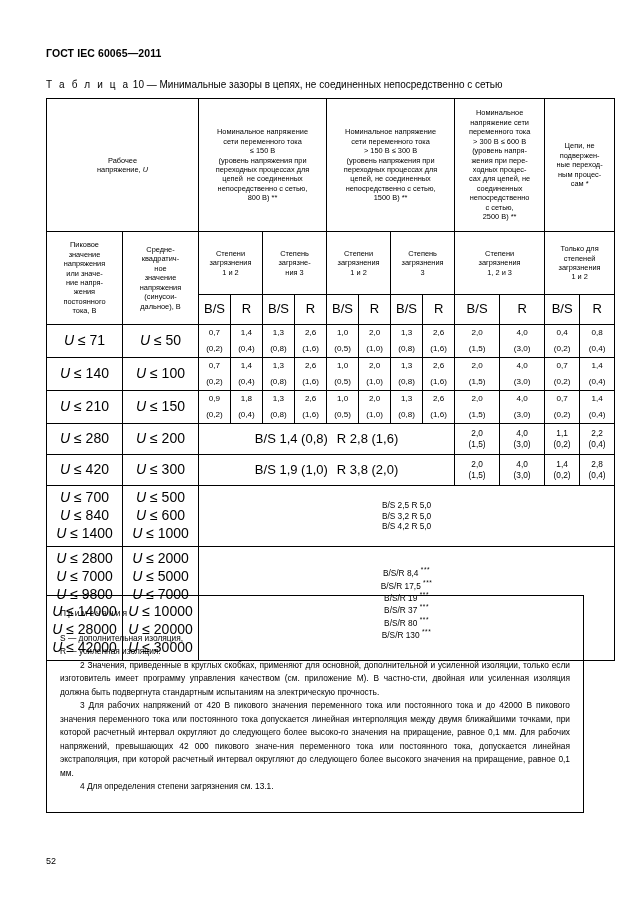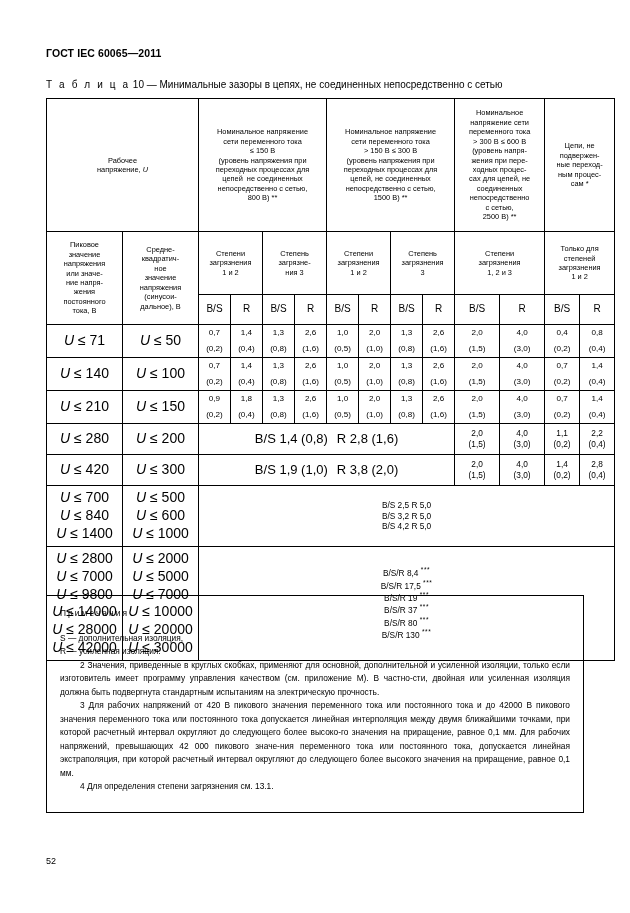--- a/index.html
+++ b/index.html
@@ -69,21 +69,21 @@
     padding: 2px 3px !important;
     font-size: 7.4px;
   }
   .hdr-mid {
     height: 58px;
     padding: 2px 2px !important;
     font-size: 7.4px;
   }
   .hdr-bs {
     height: 29px;
-    font-size: 10px;
+    font-size: 13px;
   }
   .hdr-left-pk {
     padding: 2px 2px !important;
     font-size: 7.4px;
   }
   .val-cell {
     height: 14px;
     font-size: 8.1px;
     white-space: nowrap;
   }

